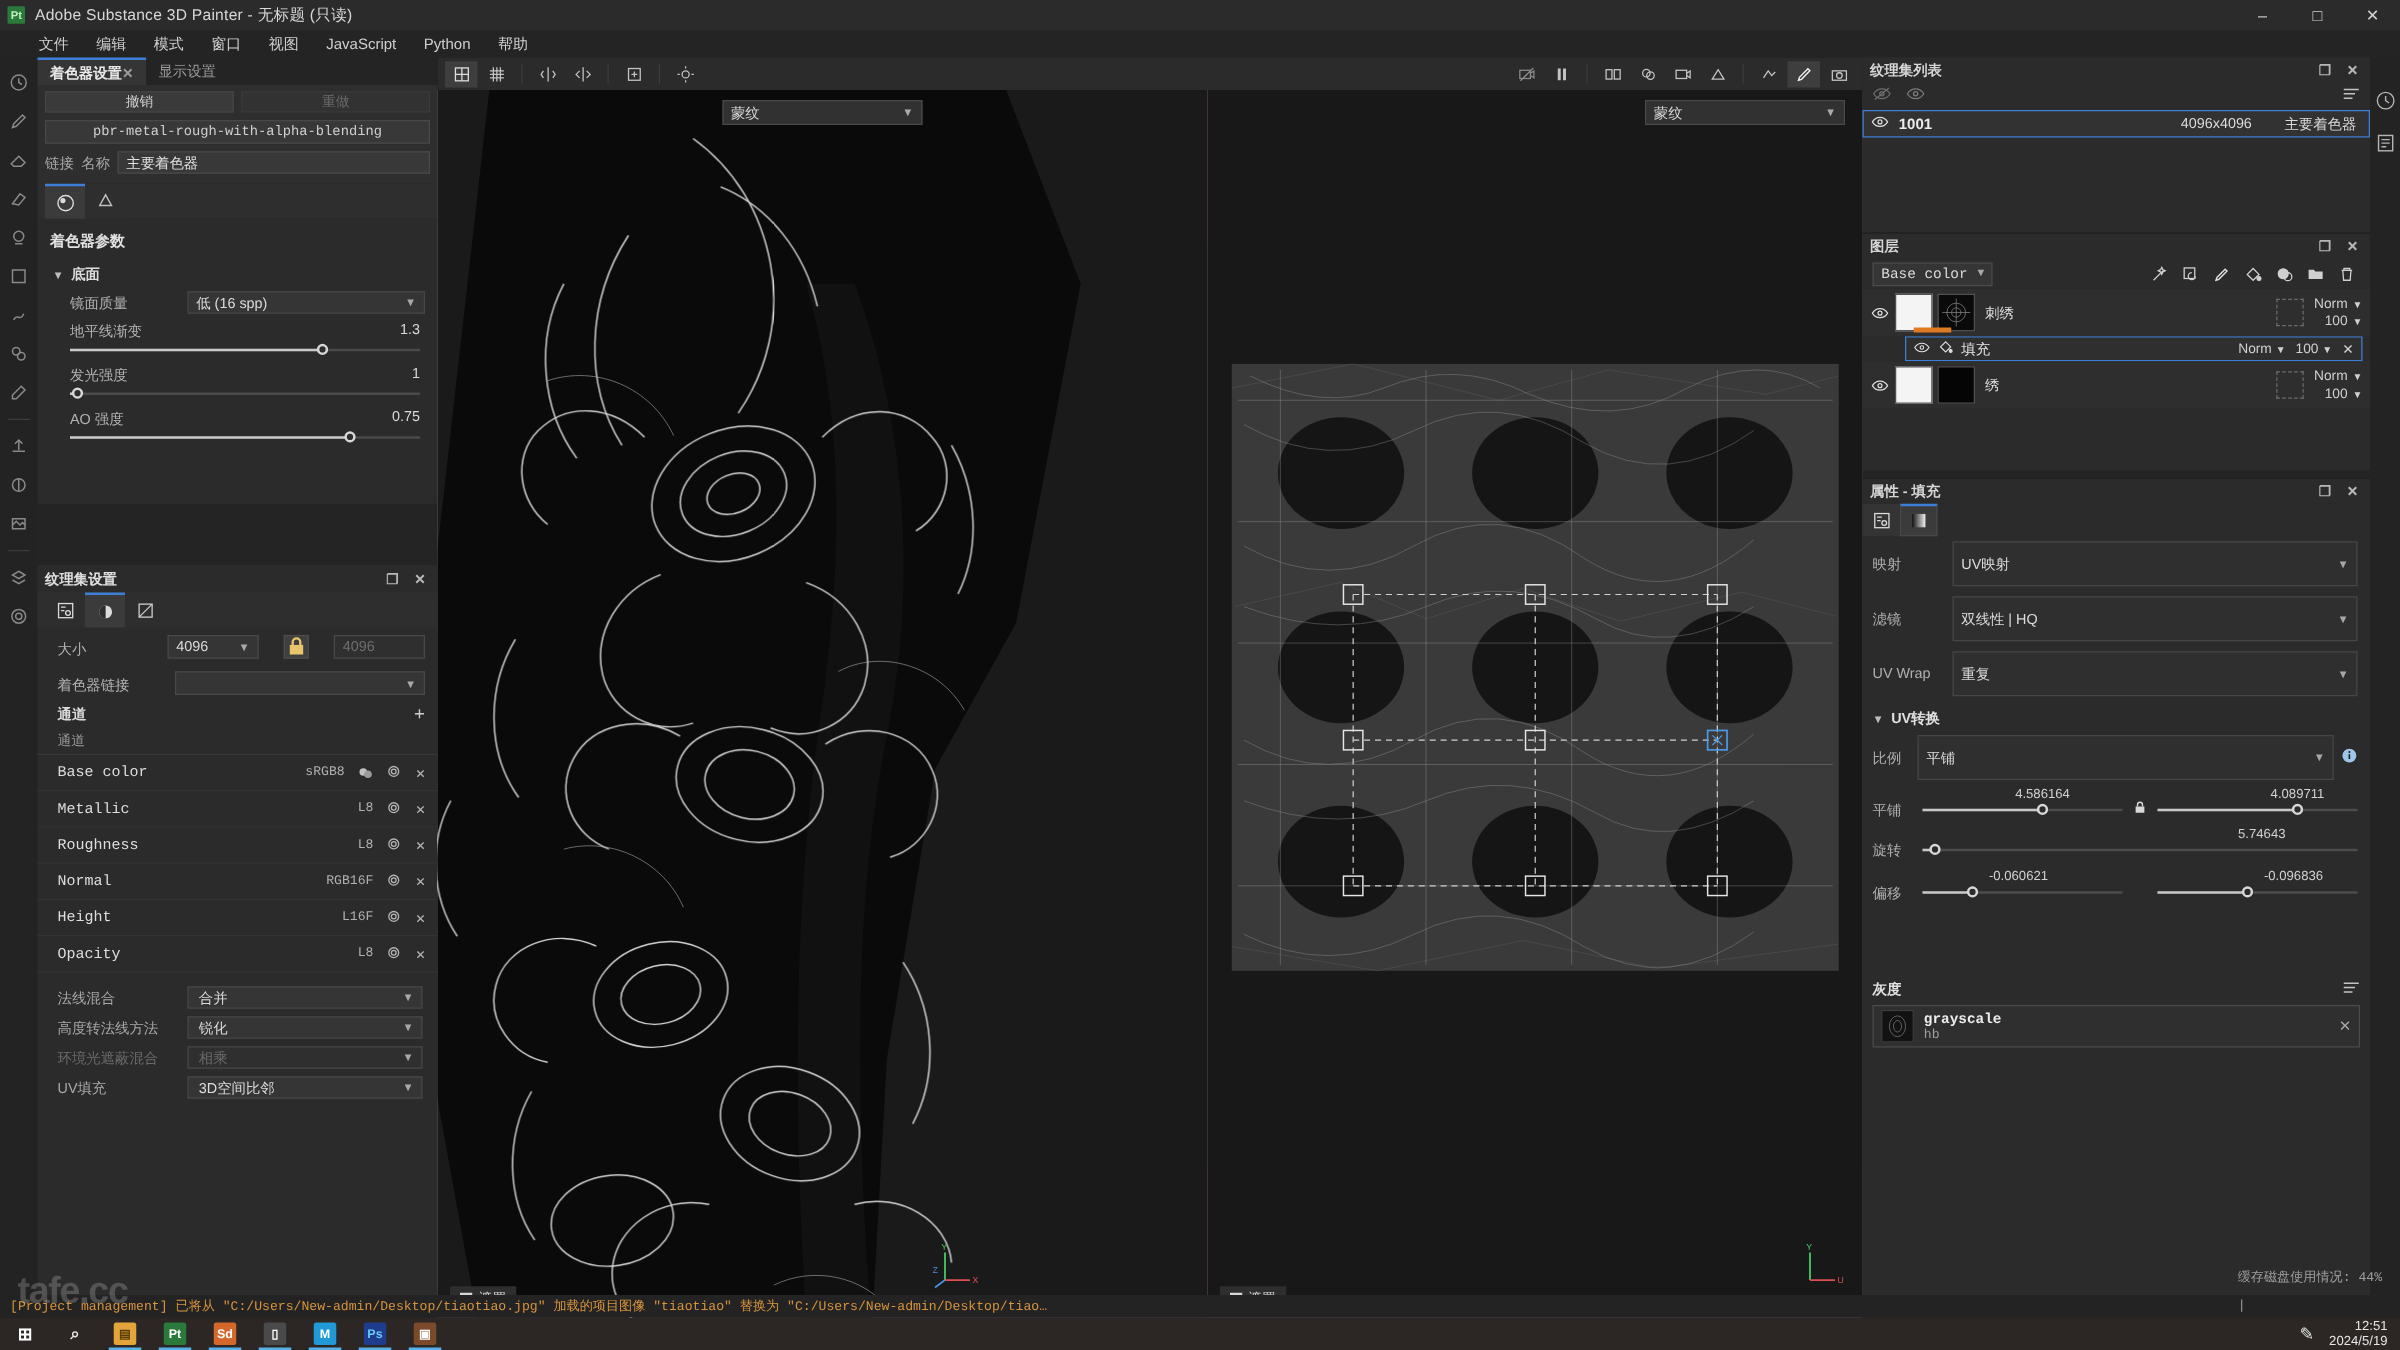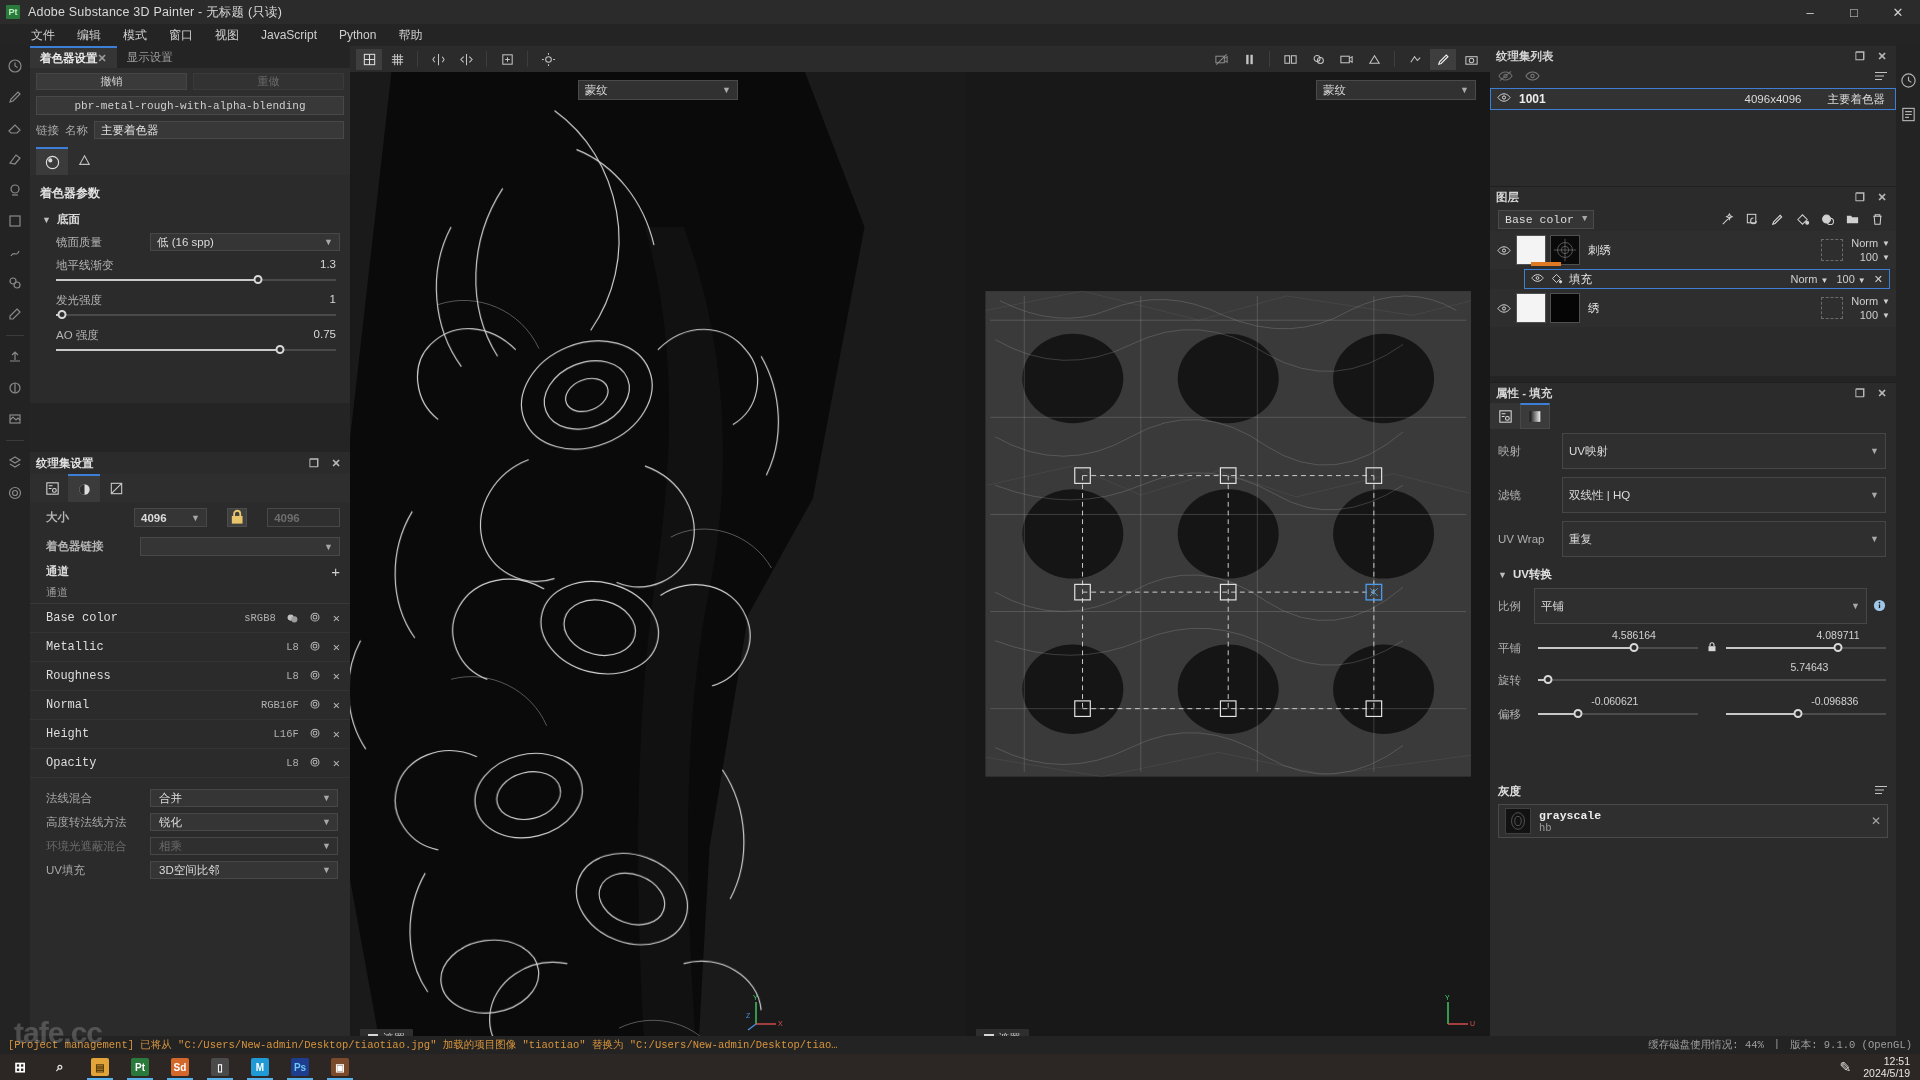--- a/index.html
+++ b/index.html
@@ -108,21 +108,21 @@
   .slider .knob {
     position: absolute; top: 1px; width: 9px; height: 9px; border-radius: 50%;
     border: 2px solid #d8d8d8; background: #2e2e2e; transform: translateX(-50%);
   }
 
   
   .texset { position: absolute; left: 0; right: 0; top: 406px; bottom: 0; background: #2b2b2b; }
   .tx-head { height: 22px; display: flex; align-items: center; padding: 0 6px; background: #2b2b2b;
     font-size: 11.5px; color: #e0e0e0; font-weight: bold; }
 
-  .size-row { display: flex; align-items: center; gap: 20px; padding: 6px 10px 4px 16px; font-size: 11.5px; font-weight: bold; }
+  .size-row { display: flex; align-items: flex-end; gap: 20px; padding: 6px 10px 4px 16px; font-size: 11.5px; }
   .size-label { color: #b4b4b4; width: 74px; }
   .sel {
     background: #353535; border: 1px solid #484848; height: 19px; display: flex; align-items: center;
     padding: 0 6px; font-size: 11.5px; color: #dcdcdc; gap: 6px;
   }
   .sel.dim { color: #6e6e6e; background: #2f2f2f; }
   .lockbtn { width: 22px; height: 19px; background: #3f3f3f; border: 1px solid #4d4d4d;
     display: flex; align-items: center; justify-content: center; }
 
   .chan-hdr { display: flex; align-items: center; padding: 4px 10px 4px 16px; }
@@ -240,21 +240,21 @@
   .gs-name { font-size: 11.5px; color: #ececec; font-family: "Liberation Mono", monospace; font-weight: bold; }
   .gs-sub { font-size: 10.5px; color: #9e9e9e; font-family: "Liberation Mono", monospace; }
 
   
   .statusbar {
     position: absolute; left: 0; right: 0; bottom: 26px; height: 18px; background: #232323;
     display: flex; align-items: center; padding: 0 8px; font-size: 10.5px;
     font-family: "Liberation Mono", monospace;
   }
   .status-log { color: #d8943c; white-space: nowrap; overflow: hidden; }
-  .status-right { margin-left: auto; display: flex; gap: 10px; color: #9f9f9f; }
+  .status-right { margin-left: auto; display: flex; gap: 10px; color: #9f9f9f; flex-direction: column; }
 
   
   .taskbar { position: absolute; left: 0; right: 0; bottom: 0; height: 26px; background: #2c2724; display: flex; align-items: center; }
   .tb-item { width: 40px; height: 26px; display: flex; align-items: center; justify-content: center; position: relative; }
   .tb-icon { width: 18px; height: 18px; display: flex; align-items: center; justify-content: center;
     font-size: 10px; font-weight: bold; color: #fff; border-radius: 2px; }
   .tb-underline { position: absolute; bottom: 0; left: 7px; right: 7px; height: 2px; background: #58b0e8; }
   .tb-right { margin-left: auto; display: flex; align-items: center; gap: 12px; padding-right: 10px; }
   .tb-clock { display: flex; flex-direction: column; align-items: flex-end; font-size: 10.5px; color: #e6e6e6; line-height: 12px; }
 

